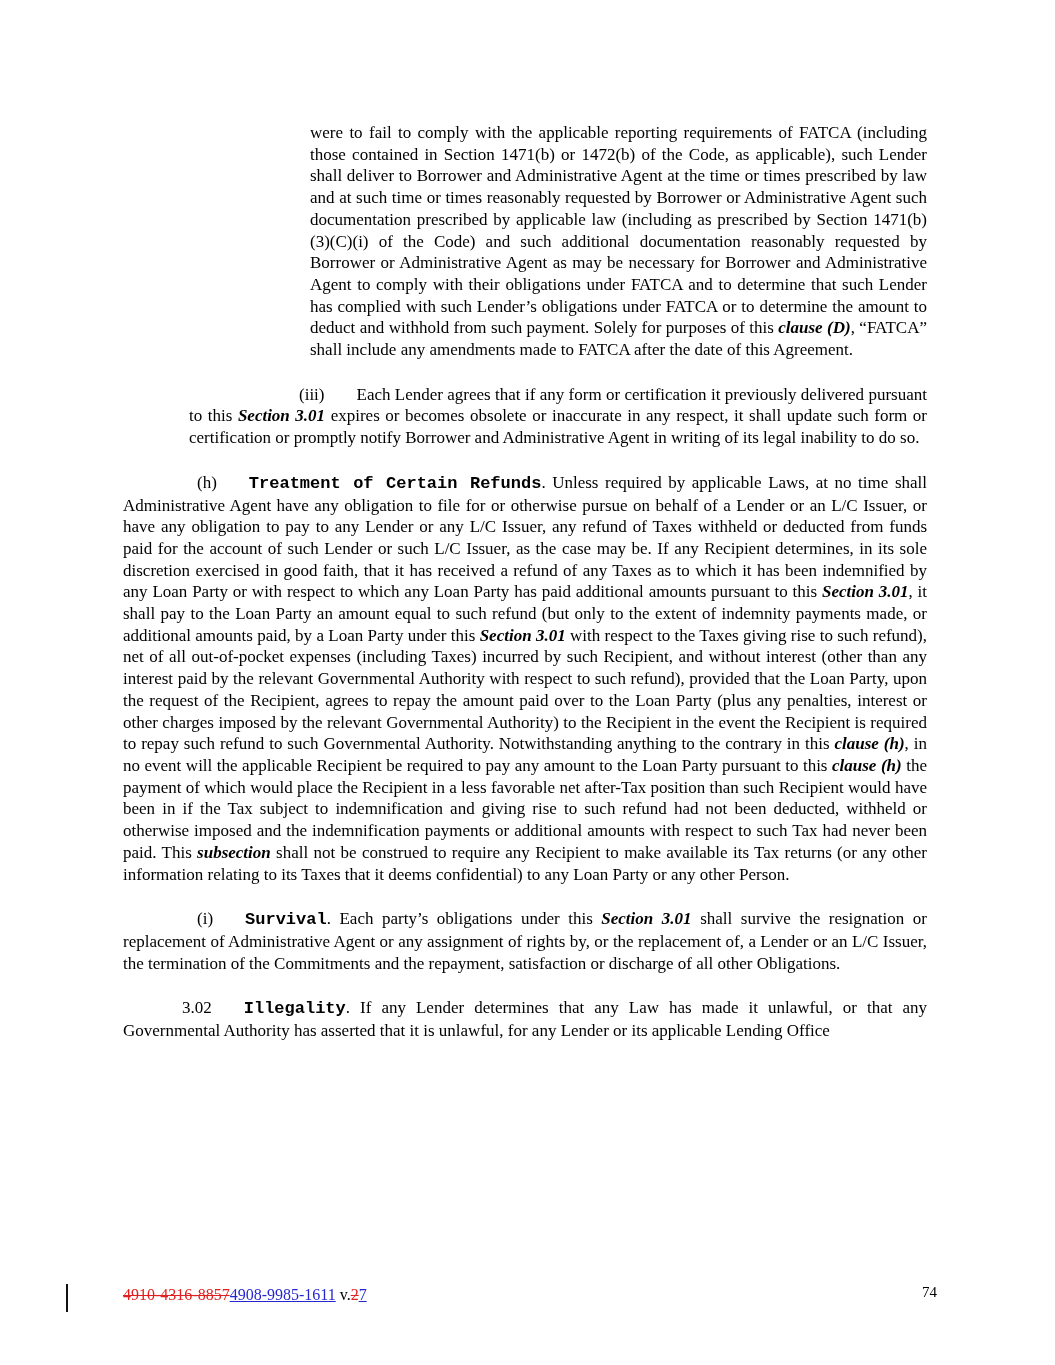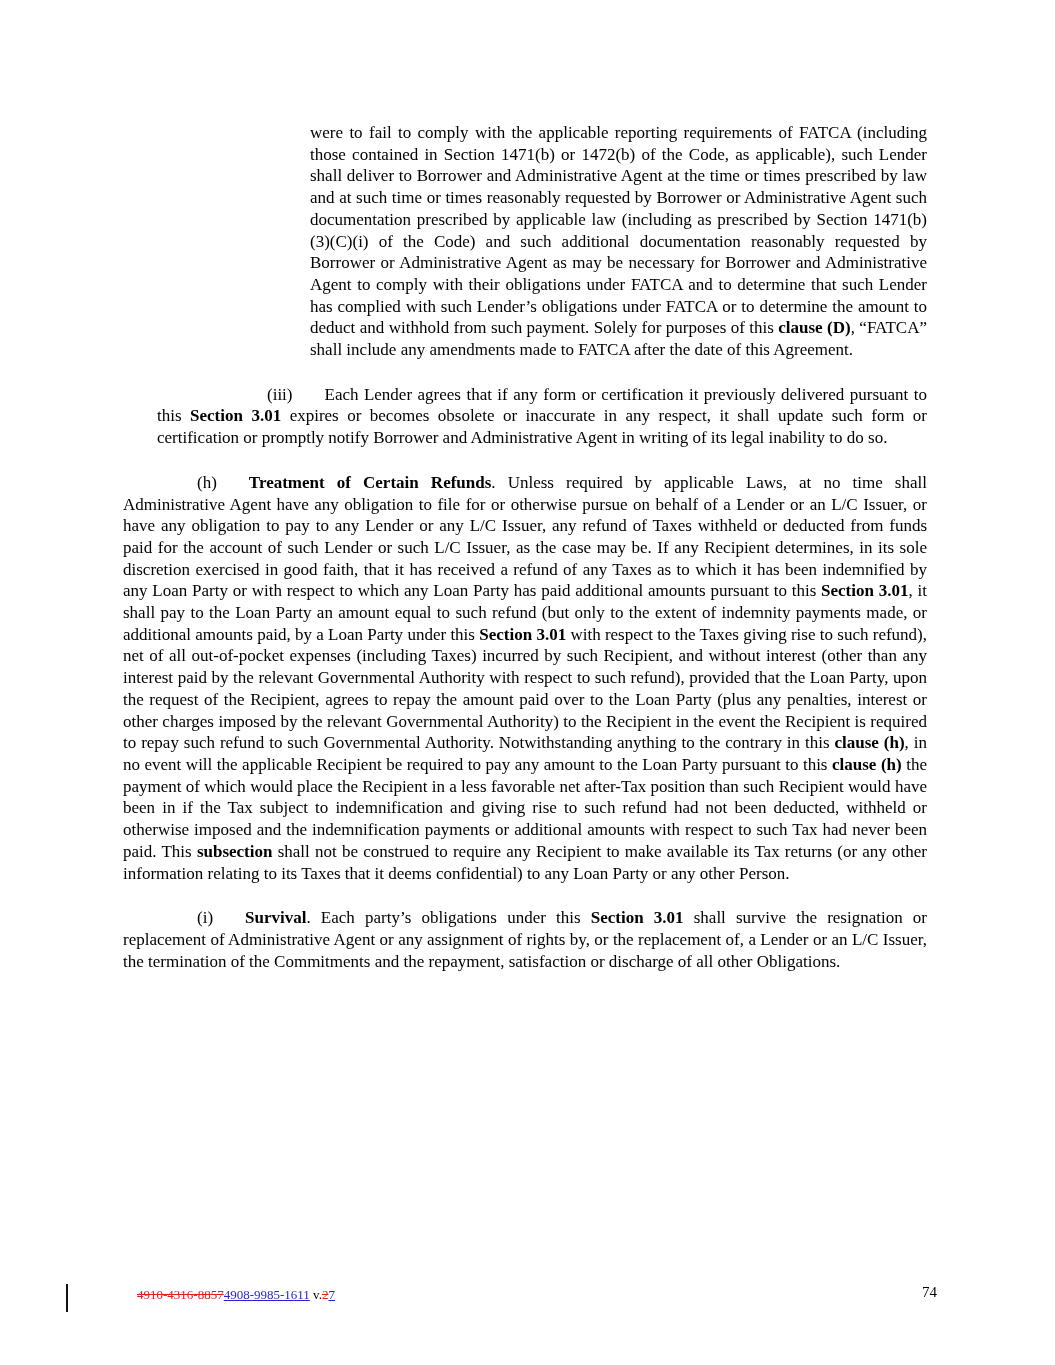--- a/index.html
+++ b/index.html
@@ -16,29 +16,29 @@
     position: absolute;
     left: 123px;
     top: 122px;
     width: 804px;
     font-size: 17px;
     line-height: 21.7px;
     text-align: justify;
   }
   .para { margin: 0 0 23px 0; }
   .p-fatca { margin-left: 187px; }
-  .p-iii   { margin-left: 34px; text-indent: 110px; }
+  .p-iii   { margin-left: 66px; text-indent: 110px; }
   .p-h     { text-indent: 74px; }
   .p-i     { text-indent: 74px; }
   .p-302   { text-indent: 59px; }
 
   .run-normal { }
   .run-italic { }
-  .run-bold { font-weight: 700; }
-  .run-bold-italic { font-weight: 700; }
+  .run-bold { font-weight: 700; font-family: Liberation Mono, monospace; }
+  .run-bold-italic { font-weight: 700; font-style: italic; }
   .run-tab { display: inline-block; width: 32px; }
   .run-del {
     color: var(--deletion-red, #e02020);
     text-decoration: line-through;
   }
   .run-ins {
     color: var(--insertion-blue, #2626cf);
     text-decoration: underline;
   }
 
@@ -47,40 +47,40 @@
     left: 66px;
     top: 1284px;
     width: 2px;
     height: 28px;
     background: #111111;
   }
   .footer-id {
     position: absolute;
     left: 123px;
     top: 1287px;
-    font-size: 13px;
+    font-size: 16px;
     line-height: 16px;
     white-space: nowrap;
-    margin-left: 14px;
   }
   .page-number {
     position: absolute;
     left: 922px;
     top: 1283px;
     font-size: 15px;
     line-height: 18px;
   }
 </style>
 </head>
 <body>
 
 <div class="content">
   <div class="para p-fatca"><span class="run-normal">were to fail to comply with the applicable reporting requirements of FATCA (including those contained in </span><span class="run-italic">Section 1471(b)</span><span class="run-normal"> or </span><span class="run-italic">1472(b)</span><span class="run-normal"> of the Code, as applicable), such Lender shall deliver to Borrower and Administrative Agent at the time or times prescribed by law and at such time or times reasonably requested by Borrower or Administrative Agent such documentation prescribed by applicable law (including as prescribed by </span><span class="run-italic">Section 1471(b)(3)(C)(i)</span><span class="run-normal"> of the Code) and such additional documentation reasonably requested by Borrower or Administrative Agent as may be necessary for Borrower and Administrative Agent to comply with their obligations under FATCA and to determine that such Lender has complied with such Lender’s obligations under FATCA or to determine the amount to deduct and withhold from such payment. Solely for purposes of this </span><span class="run-bold-italic">clause (D)</span><span class="run-normal">, “FATCA” shall include any amendments made to FATCA after the date of this Agreement.</span></div>
   <div class="para p-iii"><span class="run-normal">(iii)</span><span class="run-tab"></span><span class="run-normal">Each Lender agrees that if any form or certification it previously delivered pursuant to this </span><span class="run-bold-italic">Section 3.01</span><span class="run-normal"> expires or becomes obsolete or inaccurate in any respect, it shall update such form or certification or promptly notify Borrower and Administrative Agent in writing of its legal inability to do so.</span></div>
   <div class="para p-h"><span class="run-normal">(h)</span><span class="run-tab"></span><span class="run-bold">Treatment of Certain Refunds</span><span class="run-normal">. Unless required by applicable Laws, at no time shall Administrative Agent have any obligation to file for or otherwise pursue on behalf of a Lender or an L/C Issuer, or have any obligation to pay to any Lender or any L/C Issuer, any refund of Taxes withheld or deducted from funds paid for the account of such Lender or such L/C Issuer, as the case may be. If any Recipient determines, in its sole discretion exercised in good faith, that it has received a refund of any Taxes as to which it has been indemnified by any Loan Party or with respect to which any Loan Party has paid additional amounts pursuant to this </span><span class="run-bold-italic">Section 3.01</span><span class="run-normal">, it shall pay to the Loan Party an amount equal to such refund (but only to the extent of indemnity payments made, or additional amounts paid, by a Loan Party under this </span><span class="run-bold-italic">Section 3.01</span><span class="run-normal"> with respect to the Taxes giving rise to such refund), net of all out-of-pocket expenses (including Taxes) incurred by such Recipient, and without interest (other than any interest paid by the relevant Governmental Authority with respect to such refund), </span><span class="run-italic">provided</span><span class="run-normal"> that the Loan Party, upon the request of the Recipient, agrees to repay the amount paid over to the Loan Party (</span><span class="run-italic">plus</span><span class="run-normal"> any penalties, interest or other charges imposed by the relevant Governmental Authority) to the Recipient in the event the Recipient is required to repay such refund to such Governmental Authority. Notwithstanding anything to the contrary in this </span><span class="run-bold-italic">clause (h)</span><span class="run-normal">, in no event will the applicable Recipient be required to pay any amount to the Loan Party pursuant to this </span><span class="run-bold-italic">clause (h)</span><span class="run-normal"> the payment of which would place the Recipient in a less favorable net after-Tax position than such Recipient would have been in if the Tax subject to indemnification and giving rise to such refund had not been deducted, withheld or otherwise imposed and the indemnification payments or additional amounts with respect to such Tax had never been paid. This </span><span class="run-bold-italic">subsection</span><span class="run-normal"> shall not be construed to require any Recipient to make available its Tax returns (or any other information relating to its Taxes that it deems confidential) to any Loan Party or any other Person.</span></div>
   <div class="para p-i"><span class="run-normal">(i)</span><span class="run-tab"></span><span class="run-bold">Survival</span><span class="run-normal">. Each party’s obligations under this </span><span class="run-bold-italic">Section 3.01</span><span class="run-normal"> shall survive the resignation or replacement of Administrative Agent or any assignment of rights by, or the replacement of, a Lender or an L/C Issuer, the termination of the Commitments and the repayment, satisfaction or discharge of all other Obligations.</span></div>
+  <div class="para p-302"><span class="run-normal">3.02</span><span class="run-tab"></span><span class="run-bold">Illegality</span><span class="run-normal">. If any Lender determines that any Law has made it unlawful, or that any Governmental Authority has asserted that it is unlawful, for any Lender or its applicable Lending Office</span></div>
 </div>
 
 <div class="change-bar"></div>
 
 <div class="footer-id"><span class="run-del">4910-4316-8857</span><span class="run-ins">4908-9985-1611</span><span class="run-normal"> v.</span><span class="run-del">2</span><span class="run-ins">7</span></div>
 
 <div class="page-number">74</div>
 
 </body></html>

